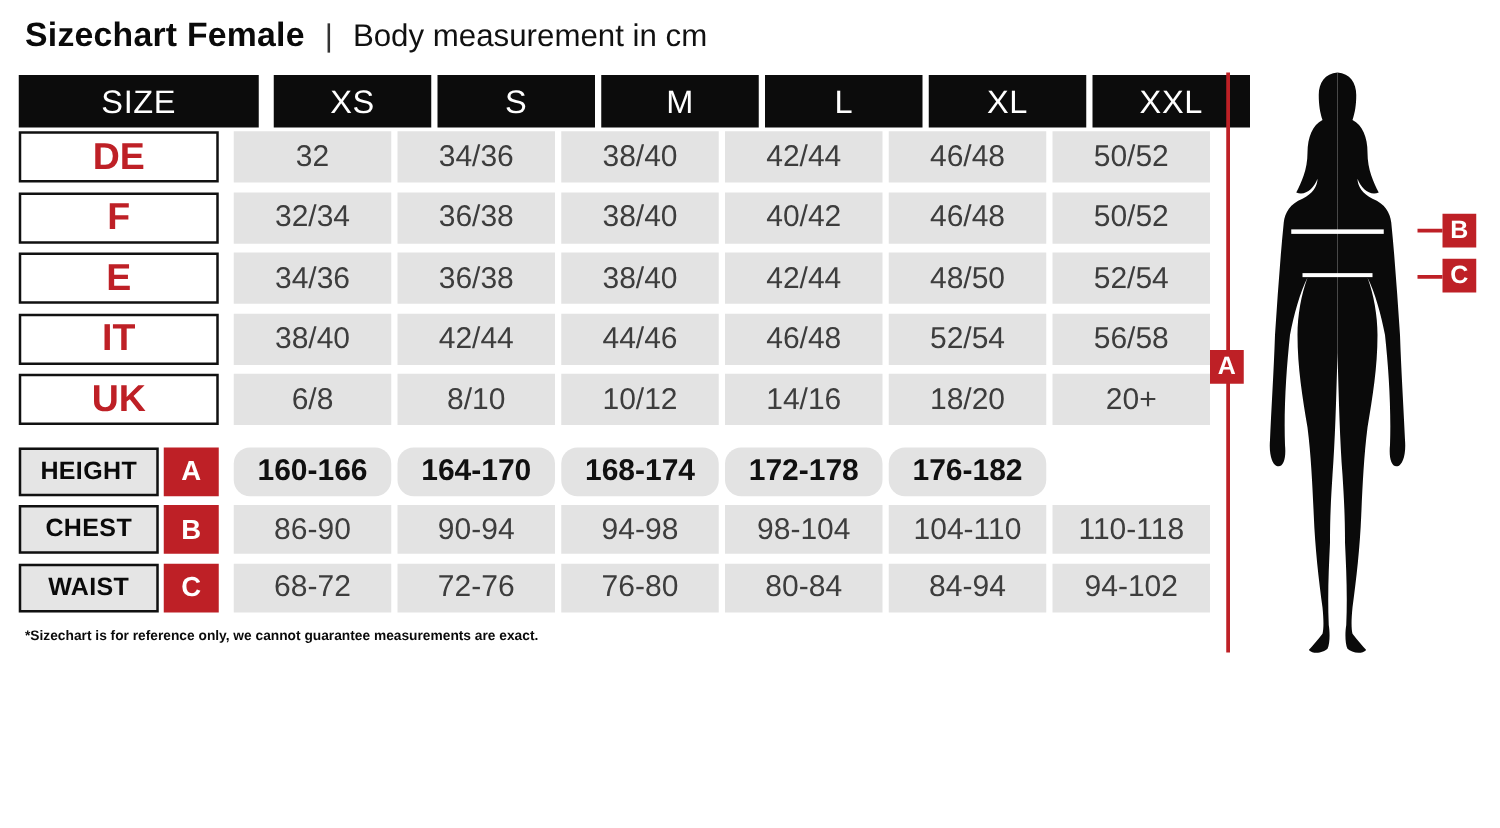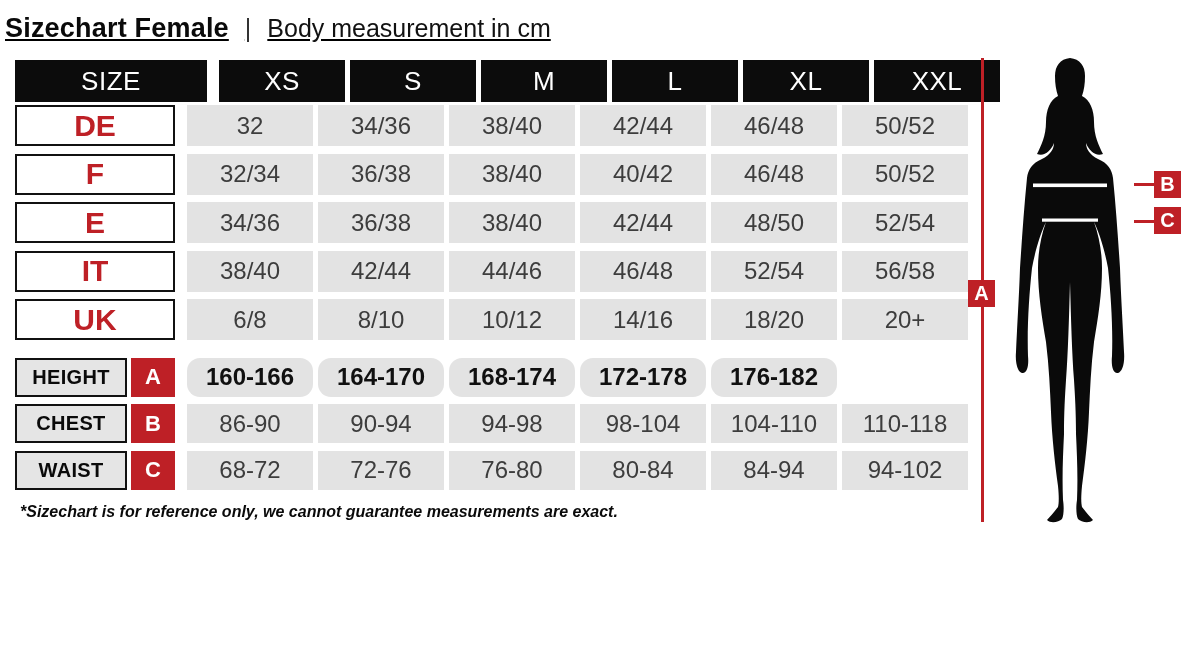--- a/index.html
+++ b/index.html
@@ -2,21 +2,21 @@
 <html style="--red: #BE2026;"><head>
 <meta charset="utf-8">
 <style>
   :root{ --red:#BE2026; }
   html,body{margin:0;padding:0;}
   body{
     width:1200px;height:662px;position:relative;overflow:hidden;
     background:#ffffff;font-family:"Liberation Sans",sans-serif;
   }
   
-  .title{position:absolute;left:5px;top:13px;display:flex;align-items:baseline;text-decoration:underline;}
+  .title{position:absolute;left:20px;top:13px;display:flex;align-items:baseline;}
   .t-main{font-size:27px;font-weight:700;color:#0a0a0a;letter-spacing:.2px;}
   .t-sep{font-size:25px;font-weight:300;color:#333;margin:0 16px;}
   .t-sub{font-size:25px;font-weight:400;color:#111;}
 
   
   .table{position:absolute;left:15px;top:60px;}
   .row{display:flex;height:41px;margin-bottom:7.5px;}
   .header-row{height:42px;margin-bottom:3px;}
   .hcell{
     width:126px;margin-right:5px;background:#0c0c0c;color:#fff;
@@ -41,21 +41,21 @@
   }
   .m-badge{
     width:44px;margin-right:12px;background:var(--red);color:#fff;
     font-weight:700;font-size:22px;
     display:flex;align-items:center;justify-content:center;
   }
   .mrow.bold .cell{font-weight:700;color:#101010;border-radius:13px;}
   .section-gap{height:10px;}
 
   
-  .footnote{position:absolute;left:20px;top:503px;font-size:16px;font-weight:700;color:#0a0a0a;font-style:italic;}
+  .footnote{position:absolute;left:20px;top:503px;font-size:11px;font-weight:700;color:#0a0a0a;}
 
   
   .vline{position:absolute;left:981px;top:58px;width:3px;height:464px;background:var(--red);}
   .fig-badge{
     position:absolute;width:27px;height:27px;background:var(--red);color:#fff;
     font-weight:700;font-size:20px;display:flex;align-items:center;justify-content:center;
   }
   .badge-a{left:968px;top:280px;}
   .badge-b{left:1154px;top:171px;}
   .badge-c{left:1154px;top:207px;}

